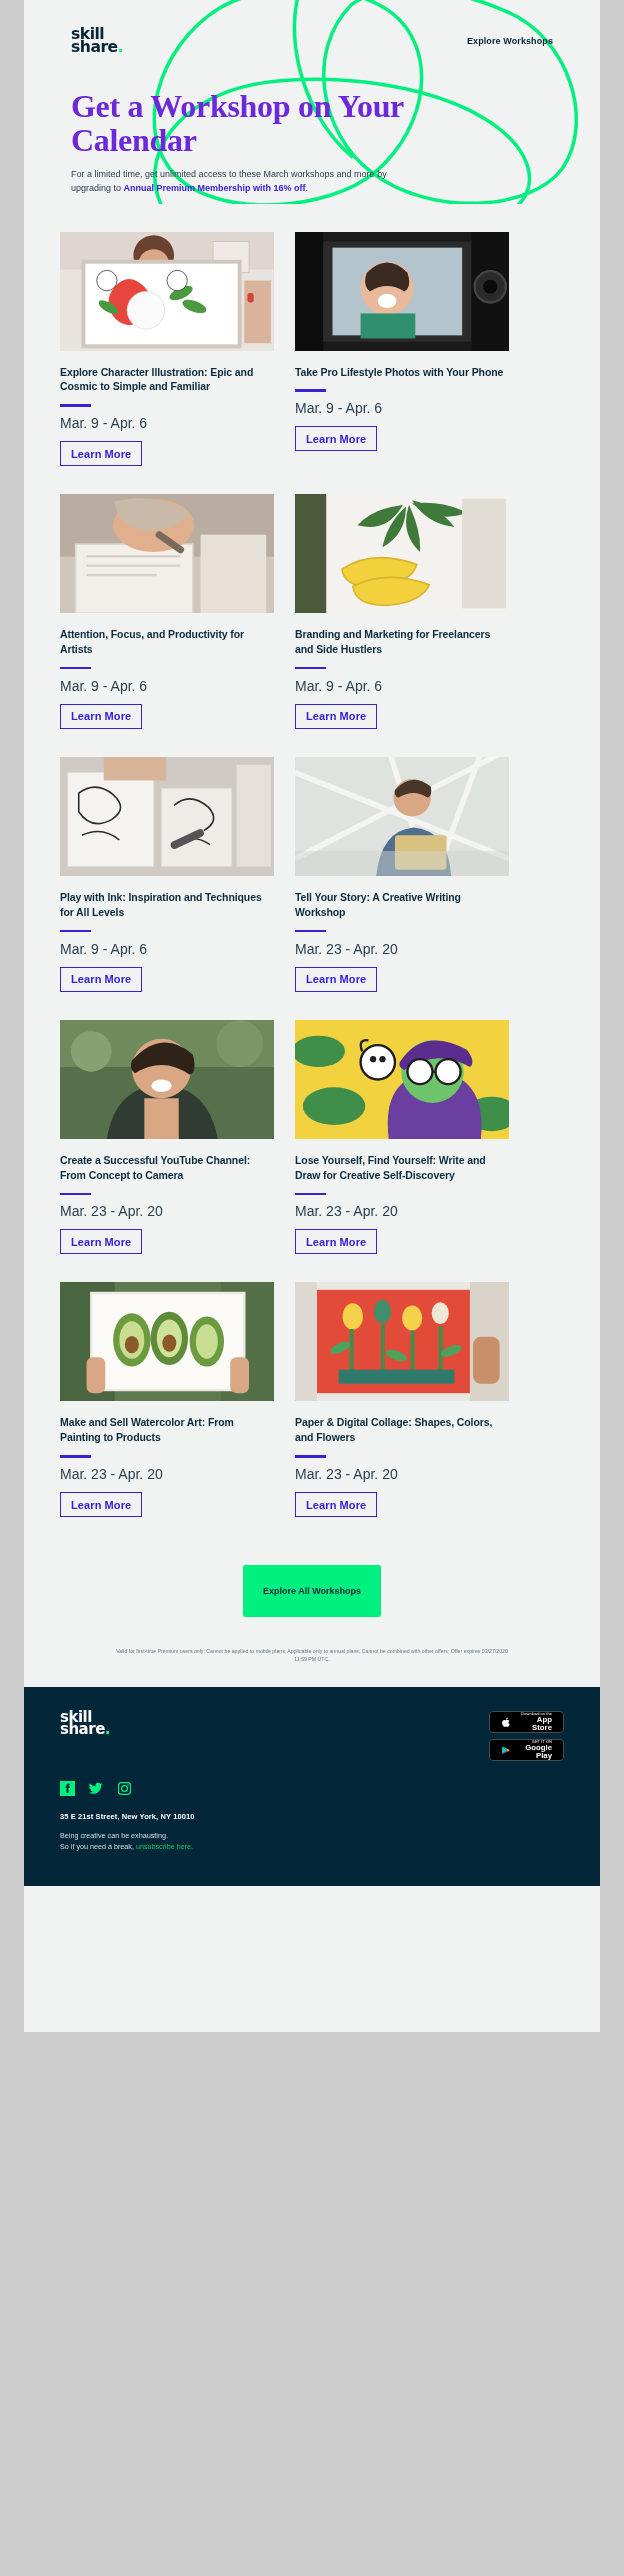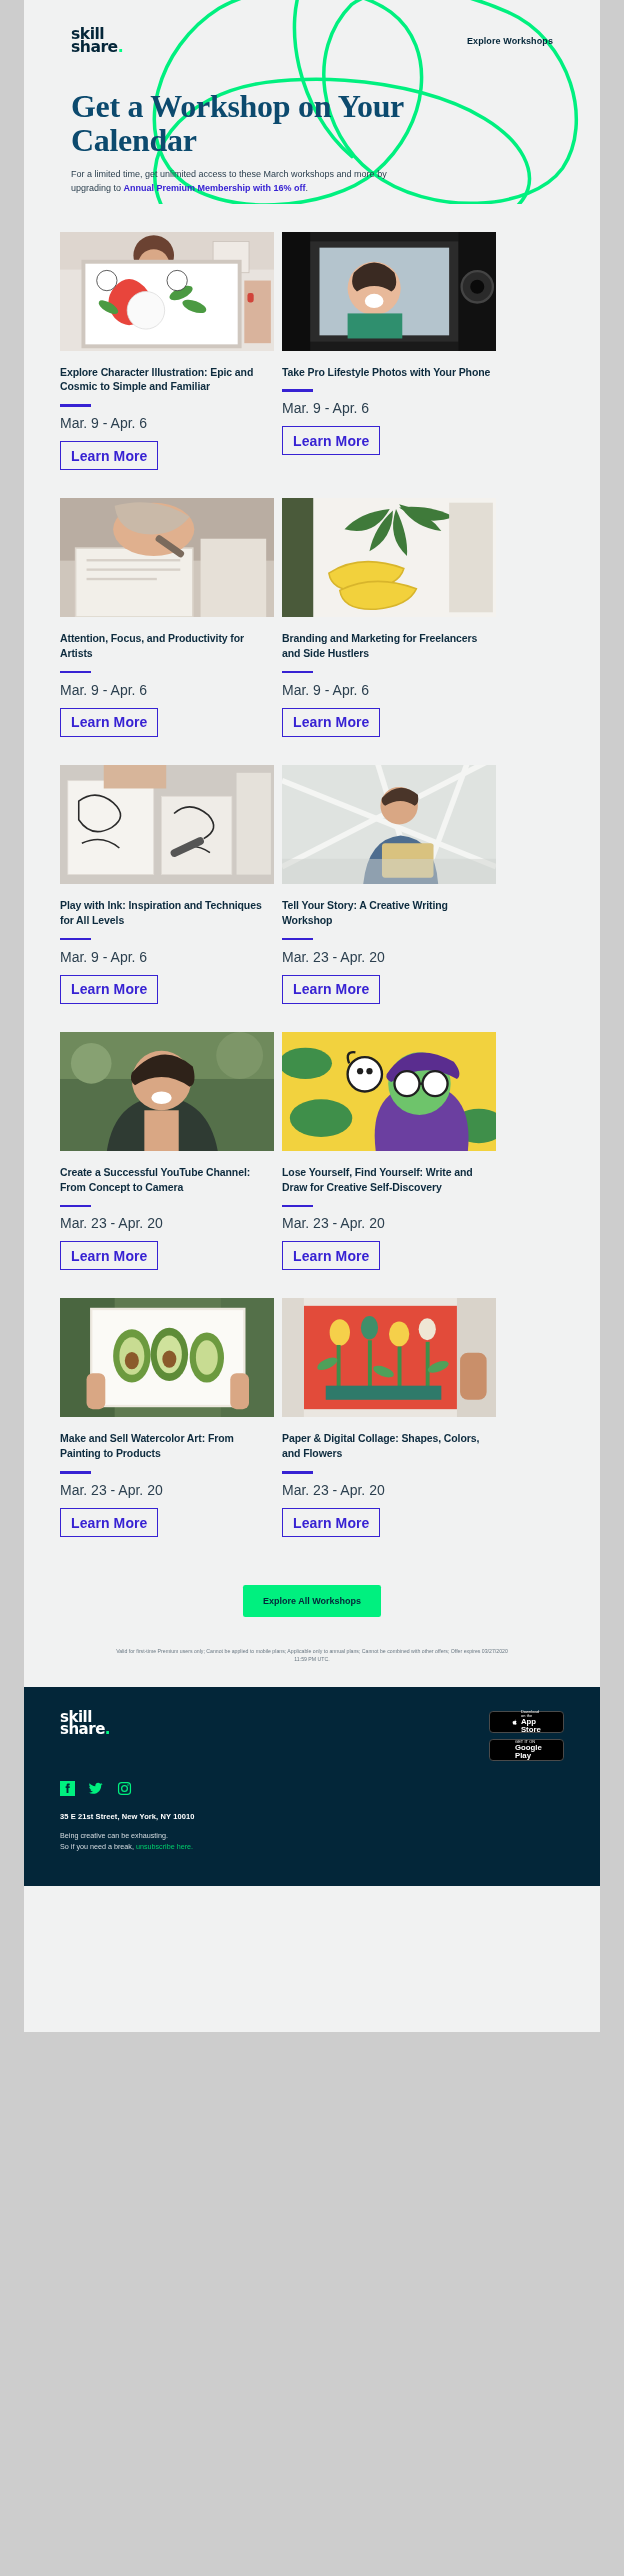--- a/index.html
+++ b/index.html
@@ -23,55 +23,55 @@
     font-weight: 700; font-size: 15.6px; letter-spacing: -0.5px;
     color: #042639; display: block;
   }
   .logo .dot { color: #00ff84; }
   .explore-link {
     font-size: 9px; font-weight: 700; color: #042639; letter-spacing: 0.1px;
     margin-top: 7.8px; text-decoration: none;
   }
   .hero-title {
     font-family: "Liberation Serif", serif;
-    font-size: 32px; line-height: 1.08; color: #0c4a6e;
+    font-size: 32px; line-height: 1.08; color: #6d28d9;
     letter-spacing: -0.3px; margin-top: 34px; max-width: 406px;
   }
   .hero-p {
     font-size: 9px; line-height: 1.55; color: #2b3f4e;
     max-width: 336px; margin-top: 12.5px;
   }
   .hero-p.second { margin-top: 10px; }
   .hero-p a { color: #3722d3; font-weight: 700; text-decoration: none; }
 
   
   .grid { padding: 28px 36px 0 36px; }
-  .row { display: flex; gap: 8px; margin-bottom: 28px; }
+  .row { display: flex; gap: 21px; margin-bottom: 28px; }
   .card { width: 214px; }
   .card-img { width: 214px; height: 119px; overflow: hidden; position: relative; background: #d9d9d9; }
   .card-img svg { display: block; width: 214px; height: 119px; }
   .card-title {
     font-size: 10.5px; font-weight: 700; line-height: 1.42; color: #0d2b3e;
     margin-top: 14px; letter-spacing: -0.1px;
   }
   .card-rule { width: 31px; height: 2.3px; background: #3722d3; margin-top: 10px; }
   .card-date { font-size: 14px; color: #2b3f4e; margin-top: 8.6px; }
   .learn-btn {
     display: inline-block; margin-top: 10px;
     border: 0.8px solid #3722d3; color: #3722d3;
-    font-size: 14px; font-weight: 700; letter-spacing: 0.1px;
+    font-size: 11px; font-weight: 700; letter-spacing: 0.1px;
     padding: 5.5px 10px; border-radius: 0; background: transparent;
     cursor: pointer; font-family: "Liberation Sans", sans-serif;
   }
 
   
   .cta-wrap { text-align: center; padding: 20px 0 0 0; }
   .cta-btn {
     display: inline-block; background: #00f07f; color: #042639;
-    font-size: 9px; font-weight: 700; padding: 11px 20px;
+    font-size: 9px; font-weight: 700; padding: 21px 20px;
     border: none; border-radius: 2.3px; cursor: pointer;
     font-family: "Liberation Sans", sans-serif;
   }
   .disclaimer {
     text-align: center; font-size: 5.2px; line-height: 1.6; color: #6a7883;
     padding: 30px 86px 23.4px 86px;
   }
 
   
   .footer { background: #032639; padding: 23.4px 36px 34px 36px; }
@@ -80,21 +80,21 @@
   .footer-logo .l1, .footer-logo .l2 {
     font-family: "DejaVu Sans", sans-serif;
     font-weight: 700; font-size: 15px; letter-spacing: -0.5px;
     color: #ffffff; display: block;
   }
   .footer-logo .dot { color: #00ff84; }
   .badges { display: flex; flex-direction: column; gap: 5.5px; }
   .badge {
     width: 75px; height: 22.6px; background: #000; border-radius: 3.9px;
     border: 0.8px solid #4a4a4a; display: flex; align-items: center;
-    padding: 0 22px; gap: 3px; cursor: pointer;
+    padding: 0 11px; gap: 3px; cursor: pointer; text-align: right;
   }
   .badge .bl { line-height: 1.05; }
   .badge .bl .small { font-size: 3.9px; color: #fff; display: block; letter-spacing: 0.1px; }
   .badge .bl .big { font-size: 7.8px; color: #fff; font-weight: 700; display: block; }
   .socials { display: flex; gap: 13.3px; margin-top: 20px; }
   .socials span { cursor: pointer; display: block; }
   .f-addr { font-size: 7.5px; font-weight: 700; color: #ffffff; margin-top: 13.3px; letter-spacing: 0.1px; }
   .f-note { font-size: 7.2px; line-height: 1.55; color: #d6dde2; margin-top: 8.6px; }
   .f-note a { color: #00cc6a; text-decoration: none; }
 </style>

